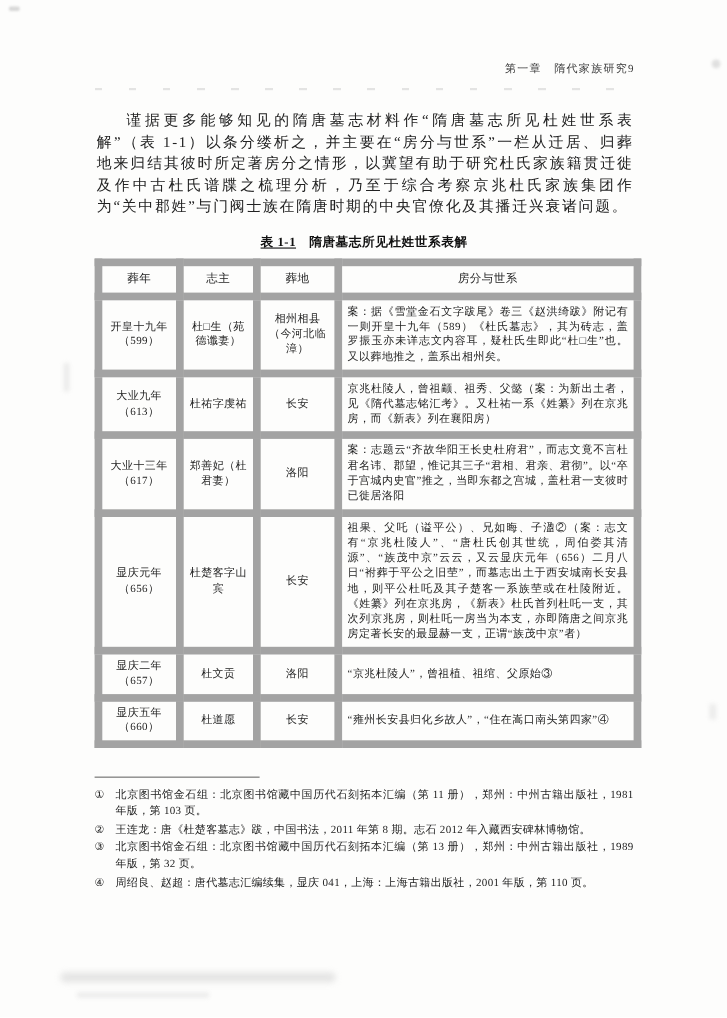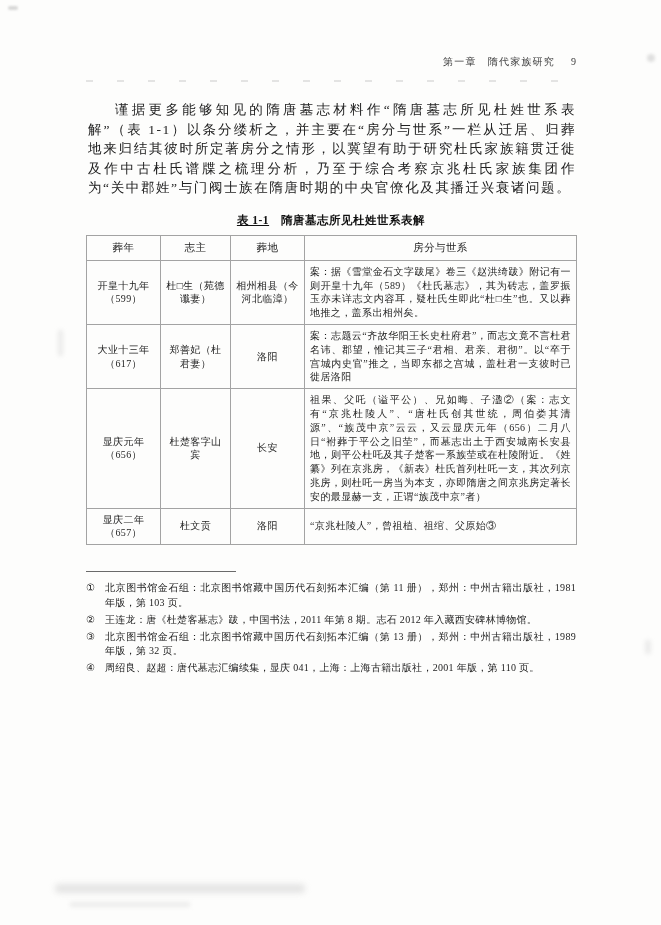--- a/index.html
+++ b/index.html
@@ -4,21 +4,21 @@
 <style>
   html,body { margin:0; padding:0; background:#ffffff; }
   .page {
     position:relative; width:661px; height:925px; background:#fdfdfc;
     font-family:"Liberation Serif", serif; color:#1c1c1c; overflow:hidden;
   }
   .content { position:absolute; left:86px; top:0; width:490px; }
 
   .running-head {
     margin-top:55px; display:flex; justify-content:flex-end; align-items:baseline;
-    gap:16px; font-size:10px; color:#3a3a3a; letter-spacing:1.2px;
+    font-size:10px; color:#3a3a3a; letter-spacing:1.2px;
   }
   .running-head .pageno { letter-spacing:0; }
 
   .header-rule {
     margin-top:11px; height:2px; opacity:.4;
     background:repeating-linear-gradient(90deg,#bdbdbd 0 7px, transparent 7px 31px);
   }
 
   .intro {
     margin:18px 0 0 2px; font-size:13.5px; line-height:19.6px; letter-spacing:1.6px;
@@ -28,21 +28,21 @@
   .table-title {
     margin-top:15px; text-align:center; font-weight:bold; font-size:11.5px;
     letter-spacing:.5px; color:#111;
   }
   .table-title .t-label { margin-right:12px;text-decoration:underline; }
 
   table.gen {
     width:100%; margin-top:7px; border-collapse:collapse; table-layout:fixed;
     font-size:10px; line-height:13.8px; letter-spacing:.4px; color:#1e1e1e;
   }
-  table.gen th, table.gen td { border:1px solid #a3a3a3; padding:4px 5px; vertical-align:middle; }
+  table.gen th, table.gen td { border:7px solid #a3a3a3; padding:4px 5px; vertical-align:middle; }
   table.gen th { font-weight:normal; font-size:10.5px; text-align:center; padding:5px 4px; }
   td.c { text-align:center; }
   td.detail { text-align:justify; padding:4px 6px; vertical-align:middle; }
 
   .footnote-block { margin-top:26px; }
   .footnote-divider { width:150px; border-top:1px solid #6a6a6a; margin-bottom:9px; }
   .footnote-item { display:flex; font-size:10px; line-height:14.8px; letter-spacing:.3px; margin-bottom:2px; color:#222; }
   .footnote-item .fn-marker { flex:0 0 19px; }
   .footnote-item .fn-text { flex:1; text-align:justify; }
 
@@ -97,36 +97,48 @@
         </tr>
       </thead>
       <tbody>
         <tr>
           <td class="c">开皇十九年（599）</td>
           <td class="c">杜□生（苑德谶妻）</td>
           <td class="c">相州相县（今河北临漳）</td>
           <td class="detail">案：据《雪堂金石文字跋尾》卷三《赵洪绮跋》附记有一则开皇十九年（589）《杜氏墓志》，其为砖志，盖罗振玉亦未详志文内容耳，疑杜氏生即此“杜□生”也。又以葬地推之，盖系出相州矣。</td>
         </tr>
         <tr>
+          <td class="c">大业九年（613）</td>
+          <td class="c">杜祐字虔祐</td>
+          <td class="c">长安</td>
+          <td class="detail">京兆杜陵人，曾祖颛、祖秀、父懿（案：为新出土者，见《隋代墓志铭汇考》。又杜祐一系《姓纂》列在京兆房，而《新表》列在襄阳房）</td>
+        </tr>
+        <tr>
           <td class="c">大业十三年（617）</td>
           <td class="c">郑善妃（杜君妻）</td>
           <td class="c">洛阳</td>
           <td class="detail">案：志题云“齐故华阳王长史杜府君”，而志文竟不言杜君名讳、郡望，惟记其三子“君相、君亲、君彻”。以“卒于宫城内史官”推之，当即东都之宫城，盖杜君一支彼时已徙居洛阳</td>
         </tr>
         <tr>
           <td class="c">显庆元年（656）</td>
           <td class="c">杜楚客字山宾</td>
           <td class="c">长安</td>
           <td class="detail">祖果、父吒（谥平公）、兄如晦、子溋②（案：志文有“京兆杜陵人”、“唐杜氏创其世统，周伯娄其清源”、“族茂中京”云云，又云显庆元年（656）二月八日“袝葬于平公之旧茔”，而墓志出土于西安城南长安县地，则平公杜吒及其子楚客一系族茔或在杜陵附近。《姓纂》列在京兆房，《新表》杜氏首列杜吒一支，其次列京兆房，则杜吒一房当为本支，亦即隋唐之间京兆房定著长安的最显赫一支，正谓“族茂中京”者）</td>
         </tr>
         <tr>
           <td class="c">显庆二年（657）</td>
           <td class="c">杜文贡</td>
           <td class="c">洛阳</td>
           <td class="detail">“京兆杜陵人”，曾祖植、祖绾、父原始③</td>
+        </tr>
+        <tr>
+          <td class="c">显庆五年（660）</td>
+          <td class="c">杜道愿</td>
+          <td class="c">长安</td>
+          <td class="detail">“雍州长安县归化乡故人”，“住在嵩口南头第四家”④</td>
         </tr>
       </tbody>
     </table>
 
     <div class="footnote-block">
       <div class="footnote-divider"></div>
       <div class="footnote-item">
         <span class="fn-marker">①</span>
         <span class="fn-text">北京图书馆金石组：北京图书馆藏中国历代石刻拓本汇编（第 11 册），郑州：中州古籍出版社，1981 年版，第 103 页。</span>
       </div>

